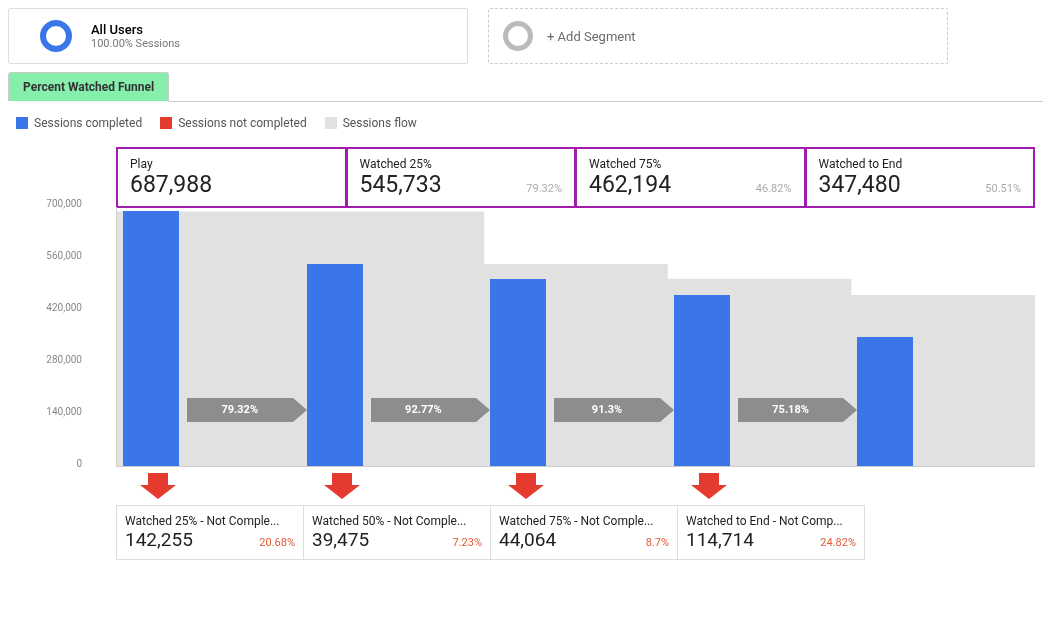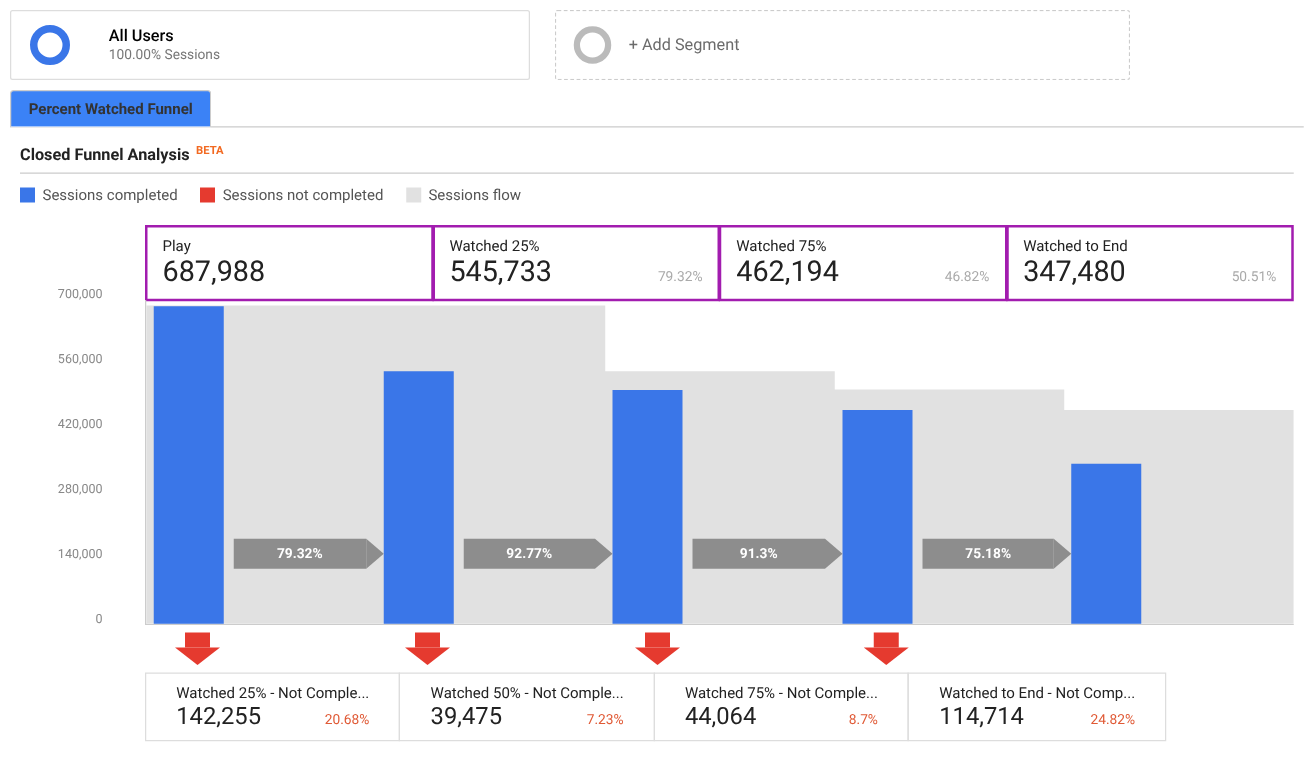--- a/index.html
+++ b/index.html
@@ -13,25 +13,25 @@
     width: 1051px;
   }
   .top-row {
     display: flex;
     gap: 20px;
     padding: 8px 8px 4px 8px;
   }
   .segment-card {
     border: 1px solid #ddd;
     border-radius: 2px;
-    width: 416px;
-    padding: 10px 14px;
+    width: 460px;
+    padding: 10px 30px;
     display: flex;
     align-items: center;
-    gap: 30px;
+    gap: 18px;
   }
   .add-segment-card {
     border: 1px dashed #ccc;
     border-radius: 2px;
     width: 460px;
     padding: 10px 14px;
     display: flex;
     align-items: center;
     gap: 14px;
     color: #6b6b6b;
@@ -41,21 +41,21 @@
   .placeholder-circle {
     width: 30px; height: 30px; border-radius: 50%;
     border: 5px solid #bbb; flex-shrink: 0;
   }
   .seg-title { font-weight: 500; font-size: 13px; color: #000; }
   .seg-sub { font-size: 11px; color: #777; }
   .tabs { padding: 4px 8px 0 8px; }
   .tab {
     border: 1px solid #ccc;
     border-bottom: 1px solid #fff;
-    background: #3b82f6;
+    background: #86efac;
     padding: 7px 14px;
     font-weight: 700;
     font-size: 12px;
     border-radius: 3px 3px 0 0;
     display: inline-block;
     position: relative;
     z-index: 2;
   }
   .tab-underline {
     border-top: 1px solid #ccc;
@@ -140,21 +140,21 @@
   .drop-tip {
     width: 0; height: 0;
     border-left: 18px solid transparent;
     border-right: 18px solid transparent;
     border-top: 14px solid #e53a2f;
   }
   .drop-box-row { display: flex; margin-left: 28px; }
   .drop-box {
     flex: 1; border: 1px solid #ddd;
     margin-left: -1px;
-    padding: 8px 24px;
+    padding: 8px 8px;
   }
   .drop-box:first-child { margin-left: 0; }
   .drop-name { font-size: 12px; color: #222; white-space: nowrap; overflow: hidden; text-overflow: ellipsis;}
   .drop-row { display: flex; justify-content: space-between; align-items: baseline;}
   .drop-val { font-size: 19px; color: #222;}
   .drop-pct { font-size: 11px; color: #e05a36;}
 </style>
 </head>
 <body>
 
@@ -175,24 +175,20 @@
     <div>+ Add Segment</div>
   </div>
 </div>
 
 <div class="tabs">
   <div class="tab">Percent Watched Funnel</div>
   <div class="tab-underline"></div>
 </div>
 
 <div class="panel">
-  <div class="panel-title">
-    <span>Closed Funnel Analysis</span>
-    <span class="beta">BETA</span>
-  </div>
 
   <div class="legend">
     <div class="legend-item">
       <span class="swatch" style="background:#3a76e8"></span>
       <span>Sessions completed</span>
     </div>
     <div class="legend-item">
       <span class="swatch" style="background:#e53a2f"></span>
       <span>Sessions not completed</span>
     </div>

